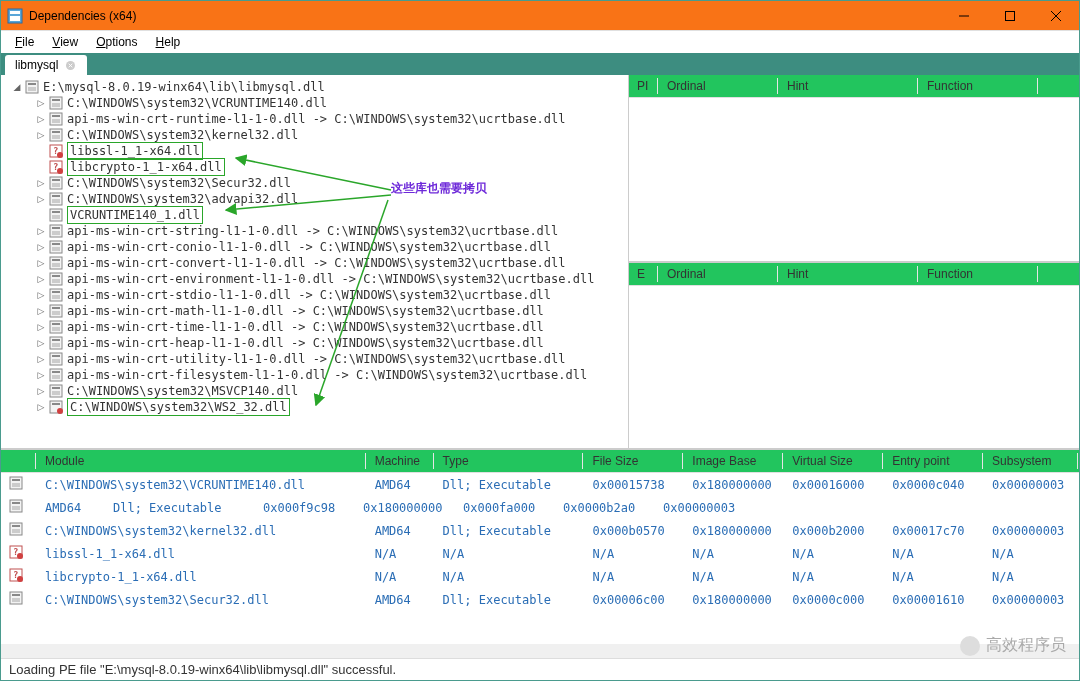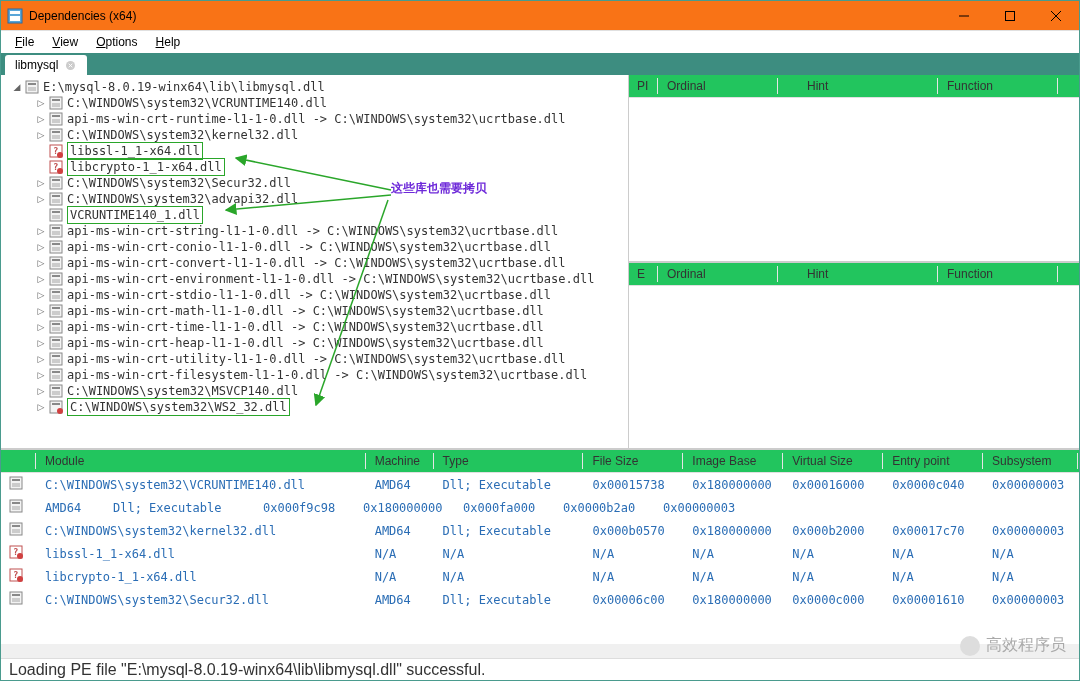--- a/index.html
+++ b/index.html
@@ -18,42 +18,42 @@
 .tab { background: #fff; padding: 2px 10px; display: flex; align-items: center; gap: 6px; border-radius: 3px 3px 0 0; }
 .tab-close { width: 13px; height: 13px; display: flex; align-items: center; justify-content: center; cursor: pointer; }
 .content { display: flex; flex-direction: column; flex: 1; min-height: 0; }
 .upper { display: flex; flex: 1; min-height: 0; }
 .tree-pane { flex: 0 0 628px; overflow: auto; border-right: 1px solid #ccc; padding: 4px; position: relative; }
 .right-pane { flex: 1; display: flex; flex-direction: column; }
 .imports, .exports { flex: 1; overflow: auto; }
 .imports { border-bottom: 2px solid #ccc; }
 .lower { height: 210px; display: flex; flex-direction: column; border-top: 2px solid #ccc; }
 .module-list { flex: 1; overflow: auto; }
-.status { height: 22px; border-top: 1px solid #ddd; padding: 2px 8px; display: flex; align-items: center; font-size: 16px; color: #333; }
+.status { height: 22px; border-top: 1px solid #ddd; padding: 2px 8px; display: flex; align-items: center; font-size: 13px; color: #333; }
 
 .thead { display: flex; font-size: 12px; color: #333; border-bottom: 1px solid #e0e0e0; position: sticky; top: 0; background: #22c55e; }
 .th { padding: 4px 8px; border-right: 1px solid transparent; position: relative; white-space: nowrap; overflow: hidden; }
 .th::after { content:""; position:absolute; right:0; top:3px; bottom:3px; width:1px; background:#e5e5e5; }
 .tbody { }
 .tr { display: flex; padding: 3px 0; align-items: center; font-family: Consolas, monospace; font-size: 12px; color: #2a6db5; }
 .tr.err { color: #2a6db5; }
 .tr .cell { padding: 0 8px; white-space: nowrap; overflow: hidden; }
 .tree { font-family: Consolas, monospace; font-size: 12px; color: #333; line-height: 16px; }
 .tree-row { display: flex; align-items: center; white-space: nowrap; height: 16px; }
 .tree-row .exp { width: 12px; text-align: center; color: #666; font-family: sans-serif; font-size: 9px; margin-right: 2px;}
 .tree-row .ico { width: 14px; height: 14px; margin-right: 4px; display:inline-flex; align-items:center; justify-content:center; }
 .lbl { color: #333; }
 .hl-green { border: 1.5px solid #2aa62a; padding: 0 2px; }
 .annot { position: absolute; font-family: "Microsoft YaHei", sans-serif; color: #6d28d9; font-size: 12px; font-weight: 700; pointer-events:none;}
 svg.arrow { position: absolute; pointer-events: none; }
 .wm { position: absolute; right: 14px; bottom: 25px; font-family: "Microsoft YaHei", sans-serif; font-size: 16px; color: #aaa; display: flex; align-items: center; gap: 6px; pointer-events: none; }
 .wm .bubble { width:20px; height:20px; border-radius:50%; background:#ddd; }
 
 
-.ie .c0{width:30px;} .ie .c1{width:120px;} .ie .c2{width:140px;margin-left:20px;} .ie .c3{width:120px;}
+.ie .c0{width:30px;} .ie .c1{width:120px;} .ie .c2{width:140px;} .ie .c3{width:120px;}
 
 
 .ml .m0{width:36px;} .ml .m1{width:330px;} .ml .m2{width:68px;} .ml .m3{width:150px;} .ml .m4{width:100px;} .ml .m5{width:100px;} .ml .m6{width:100px;} .ml .m7{width:100px;} .ml .m8{width:95px;}
 
 .scroll-placeholder{ height:14px; background:#f0f0f0;}
 </style>
 </head>
 <body>
 
 <div class="window">

